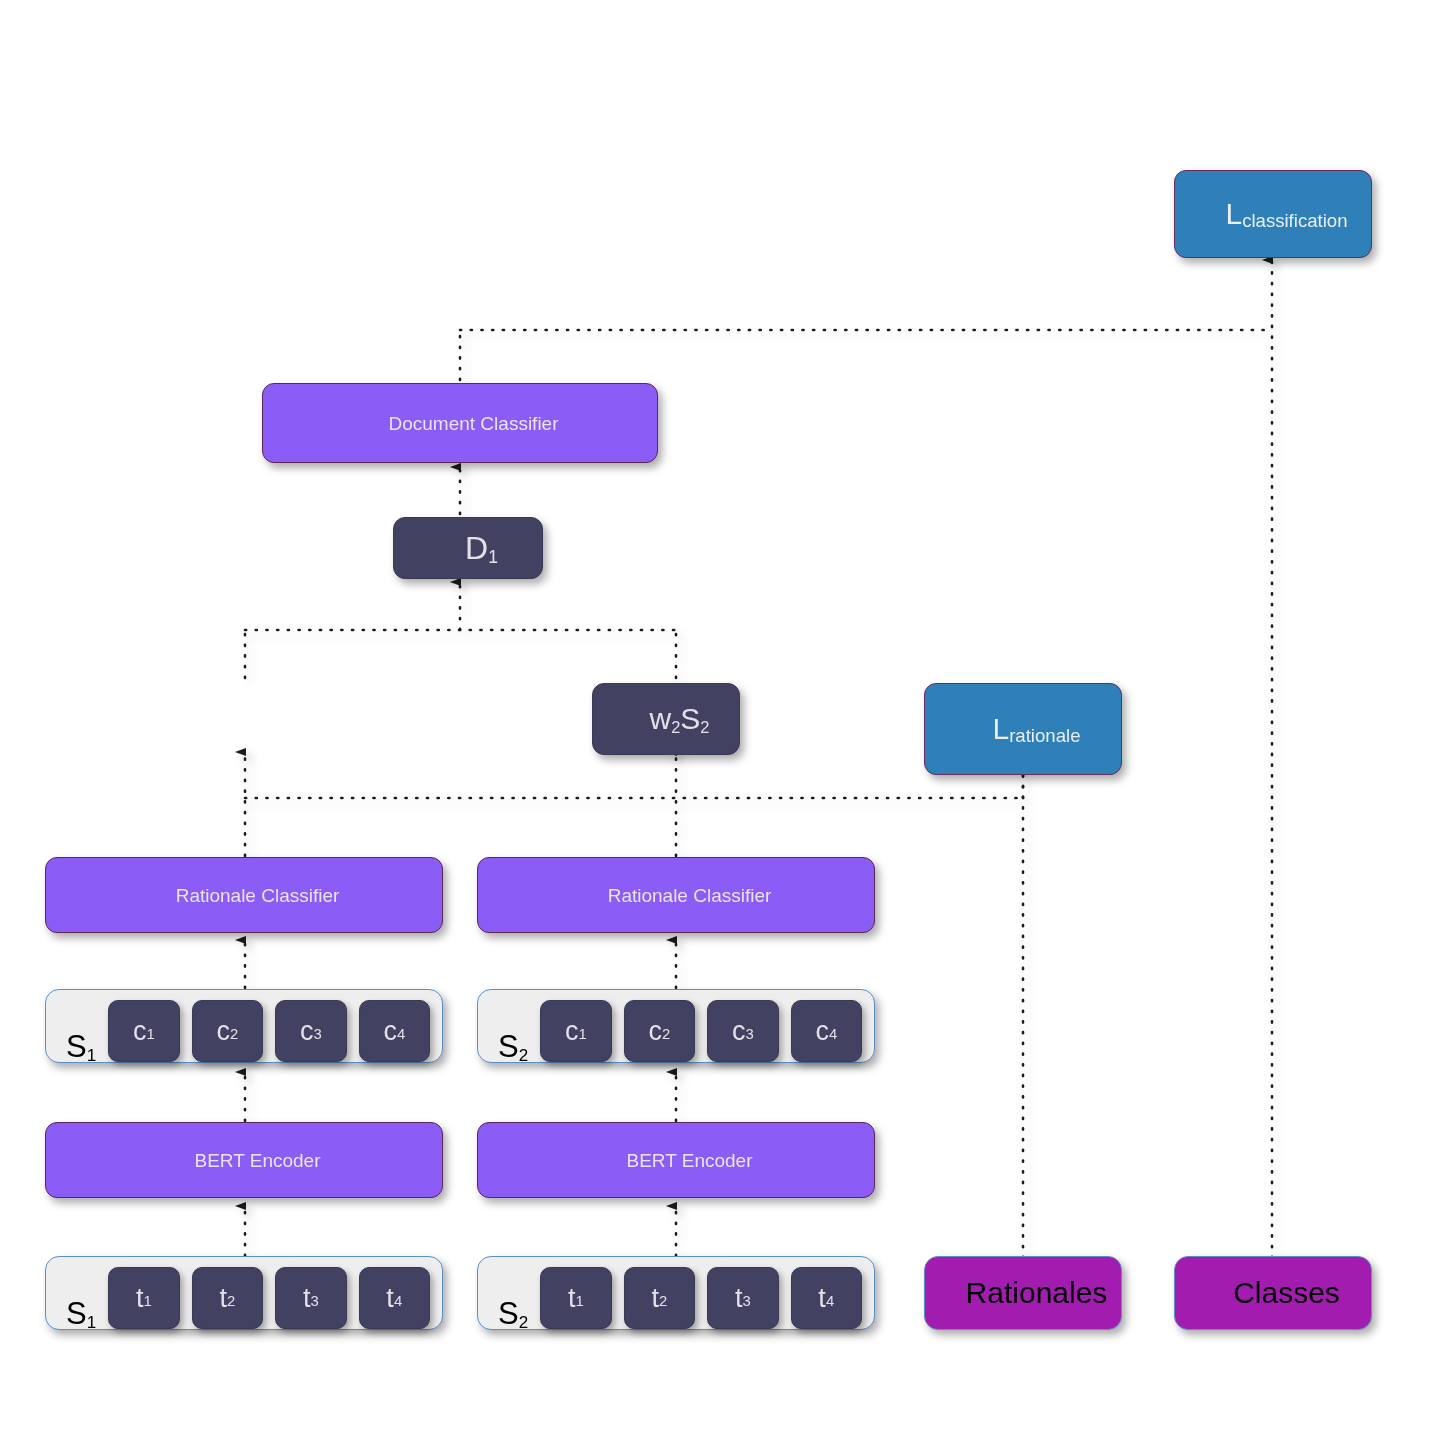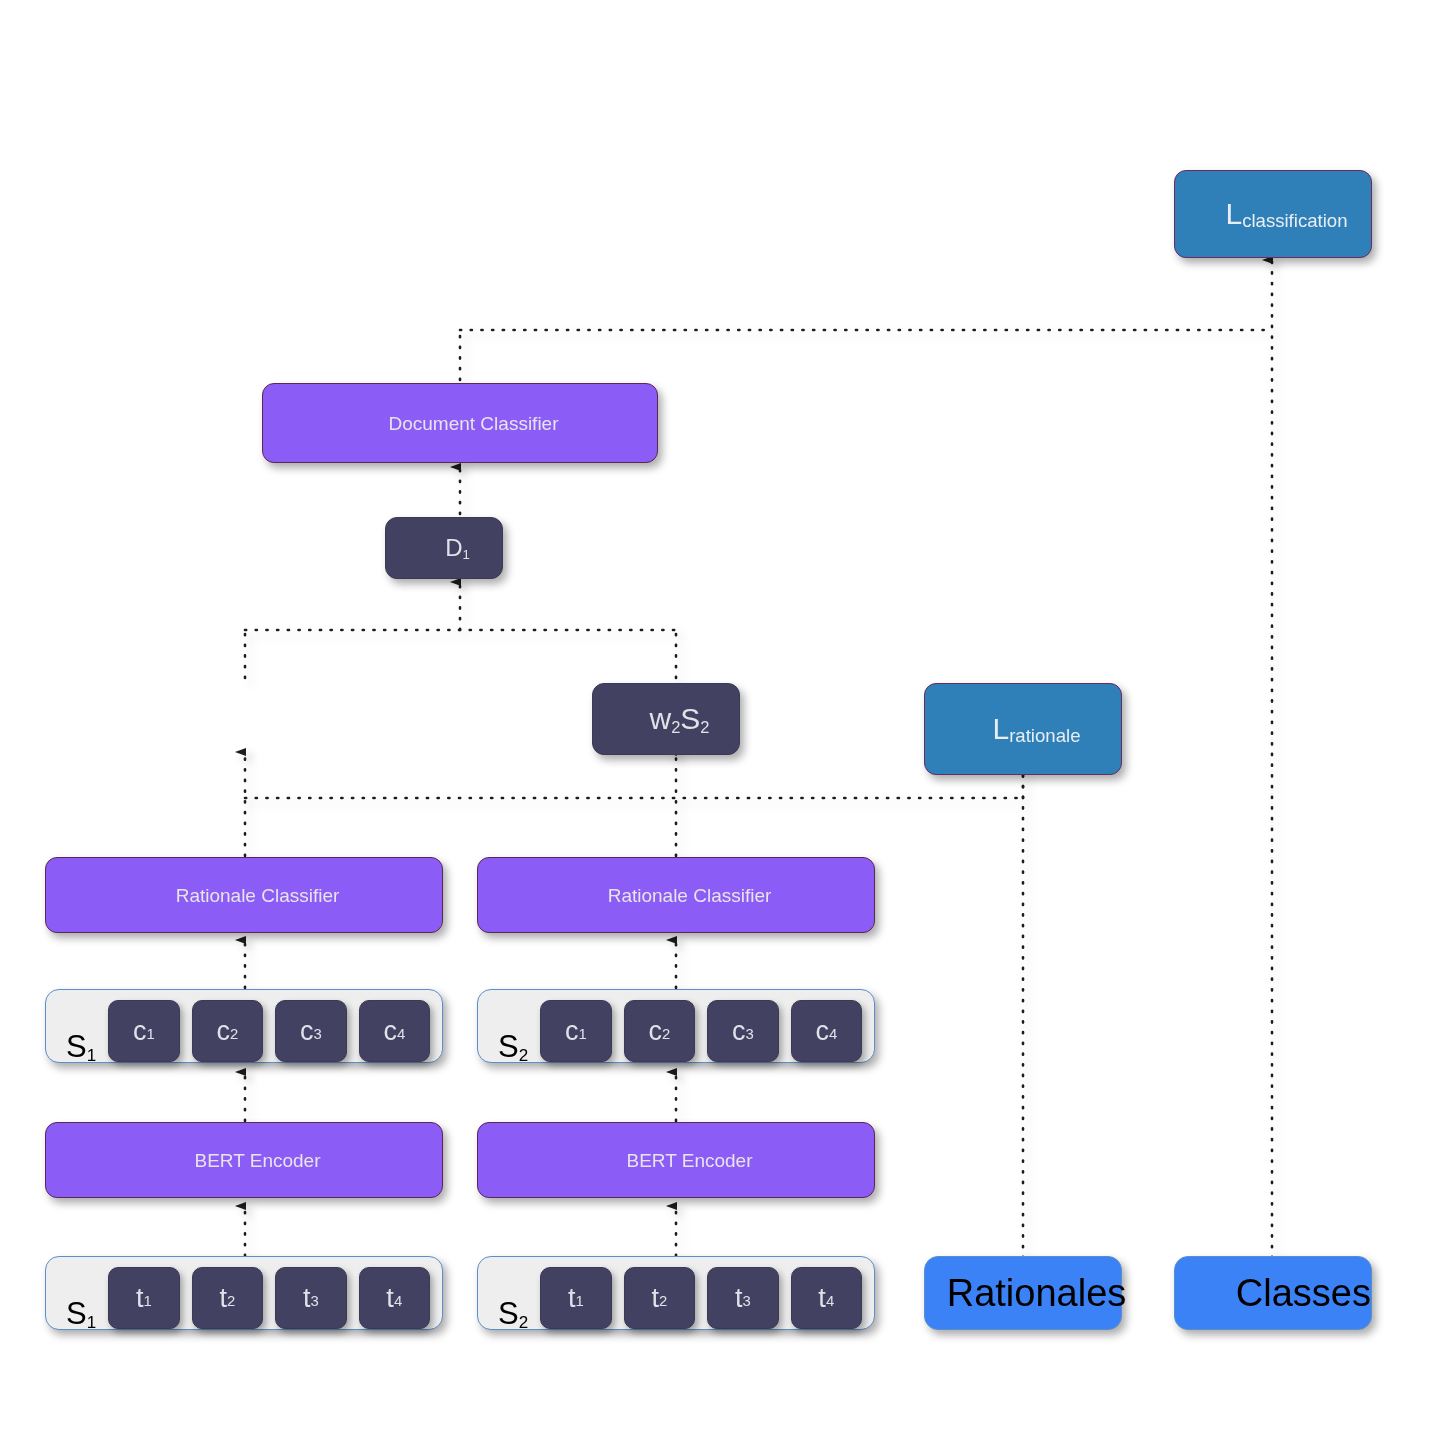--- a/index.html
+++ b/index.html
@@ -53,24 +53,24 @@
     color: #e2e0e8;
   }
   
   .loss {
     background: #2f7fb8;
     border: 1px solid #6b2b5e;
     color: #e9eef3;
   }
   
   .light {
-    background: #3b82f6;
+    background: #a21caf;
     border: 1px solid #5b8fc9;
     color: #000000;
-    font-size: 38px;
+    font-size: 30px;
     border-radius: 14px;
   }
   
   .seq {
     position: absolute;
     box-sizing: border-box;
     background: #eeeeee;
     border: 1px solid #5b8fc9;
     border-radius: 14px;
     box-shadow: 4px 5px 9px rgba(0,0,0,0.33);
@@ -170,21 +170,21 @@
   <div class="node loss" style="left:1174px; top:170px; width:198px; height:88px; font-size:30px;">
     <span class="label">
       <span>L</span><span class="sub-l">classification</span>
     </span>
   </div>
 
   <div class="node proc" style="left:262px; top:383px; width:396px; height:80px;">
     <span class="label">Document Classifier</span>
   </div>
 
-  <div class="node slate" style="left:385px; top:517px; width:118px; height:62px; font-size:24px;">
+  <div class="node slate" style="left:393px; top:517px; width:150px; height:62px; font-size:32px;">
     <span class="label">
       <span>D</span><span class="sub-s">1</span>
     </span>
   </div>
 
 
   <div class="node slate" style="left:592px; top:683px; width:148px; height:72px; font-size:30px;">
     <span class="label">
       <span>w</span><span class="sub-s">2</span><span>S</span><span class="sub-s">2</span>
     </span>
@@ -297,17 +297,17 @@
     <div class="tok">
       <span>t</span>
         <span class="sub-s">4</span>
     </div>
   </div>
 
   <div class="node light" style="left:924px; top:1256px; width:198px; height:74px;">
     <span class="label">Rationales</span>
   </div>
 
-  <div class="node light" style="left:1174px; top:1256px; width:198px; height:74px;justify-content:flex-end;">
+  <div class="node light" style="left:1174px; top:1256px; width:198px; height:74px;">
     <span class="label">Classes</span>
   </div>
 
 </div>
 
 </body></html>

